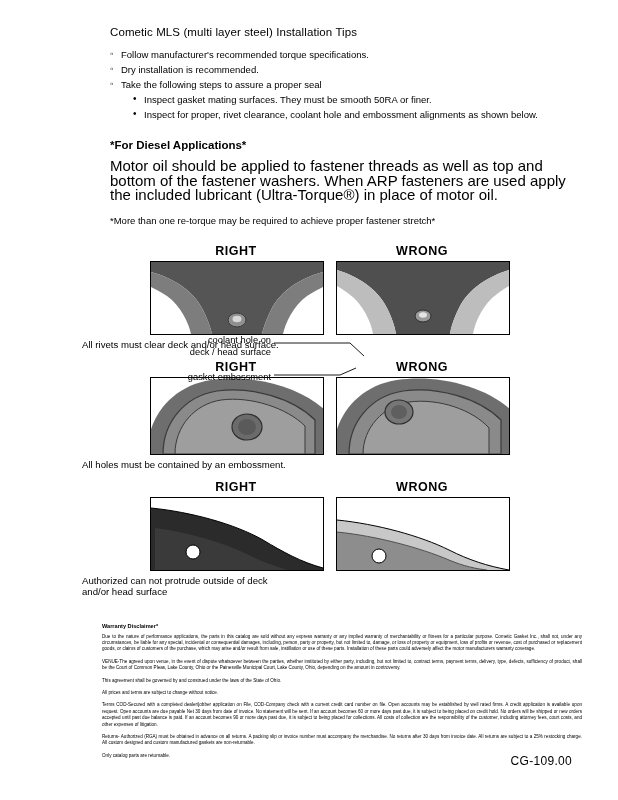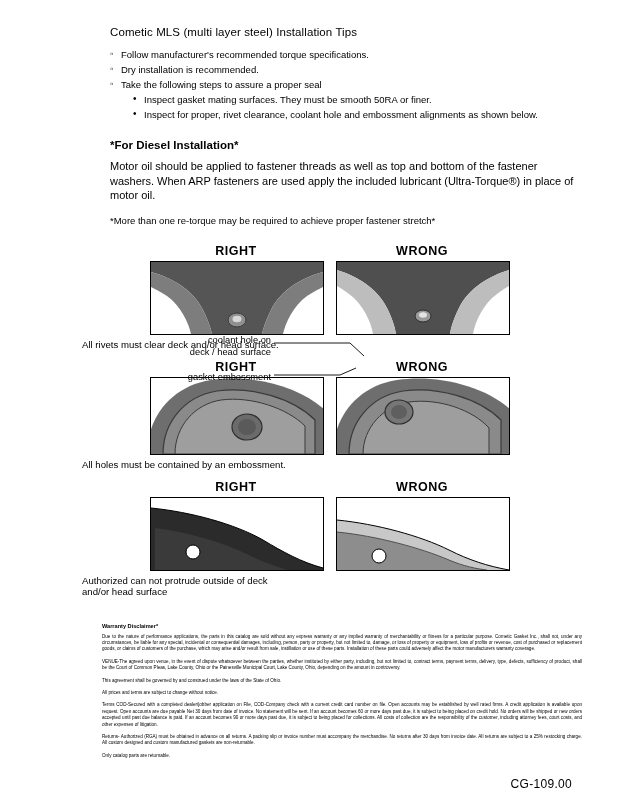--- a/index.html
+++ b/index.html
@@ -63,21 +63,21 @@
     left: 0;
     top: -1px;
     font-size: 10px;
   }
   h2.subtitle {
     font-size: 11.5px;
     font-weight: bold;
     margin: 17px 0 8px 70px;
   }
   p.body {
-    font-size: 11px;
+    font-size: 15px;
     line-height: 14.5px;
     margin: 0 0 11px 70px;
     max-width: 470px;
   }
   p.note {
     font-size: 9.5px;
     line-height: 14px;
     margin: 0 0 0 70px;
   }
 
@@ -158,21 +158,21 @@
   }
   .warranty p {
     font-size: 4.6px;
     line-height: 6.4px;
     margin: 0 0 6px 0;
     text-align: justify;
   }
   .docnum {
     position: absolute;
     right: 46px;
-    bottom: 9px;
+    bottom: 32px;
     font-size: 12px;
     letter-spacing: 0.3px;
   }
 </style>
 </head>
 <body>
 
 <div class="page">
 
   <h1 class="title">Cometic MLS (multi layer steel) Installation Tips</h1>
@@ -182,21 +182,21 @@
     <li><span>Dry installation is recommended.</span></li>
     <li>
       <span>Take the following steps to assure a proper seal</span>
       <ul class="subbullets">
         <li><span>Inspect gasket mating surfaces.  They must be smooth 50RA or finer.</span></li>
         <li><span>Inspect for proper, rivet clearance, coolant hole and embossment alignments as shown below.</span></li>
       </ul>
     </li>
   </ul>
 
-  <h2 class="subtitle">*For Diesel Installation*</h2>
+  <h2 class="subtitle">*For Diesel Applications*</h2>
   <p class="body">Motor oil should be applied to fastener threads as well as top and bottom of the fastener washers. When ARP fasteners are used apply the included lubricant (Ultra-Torque®) in place of motor oil.</p>
   <p class="note">*More than one re-torque may be required to achieve proper fastener stretch*</p>
 
   <div class="figures">
 
     <div class="figrow">
       <div class="figcell">
         <div class="figlabel">RIGHT</div>
         <div class="figbox">
           <svg width="172" height="72" viewBox="0 0 172 72">

